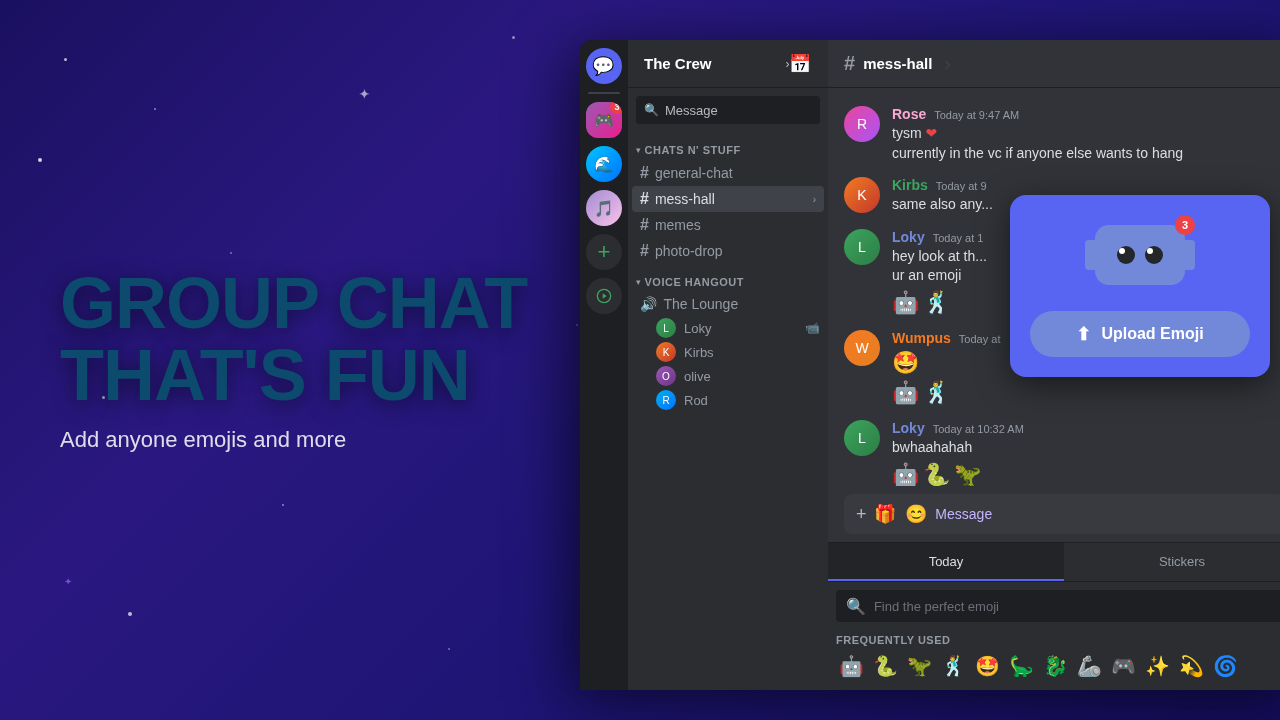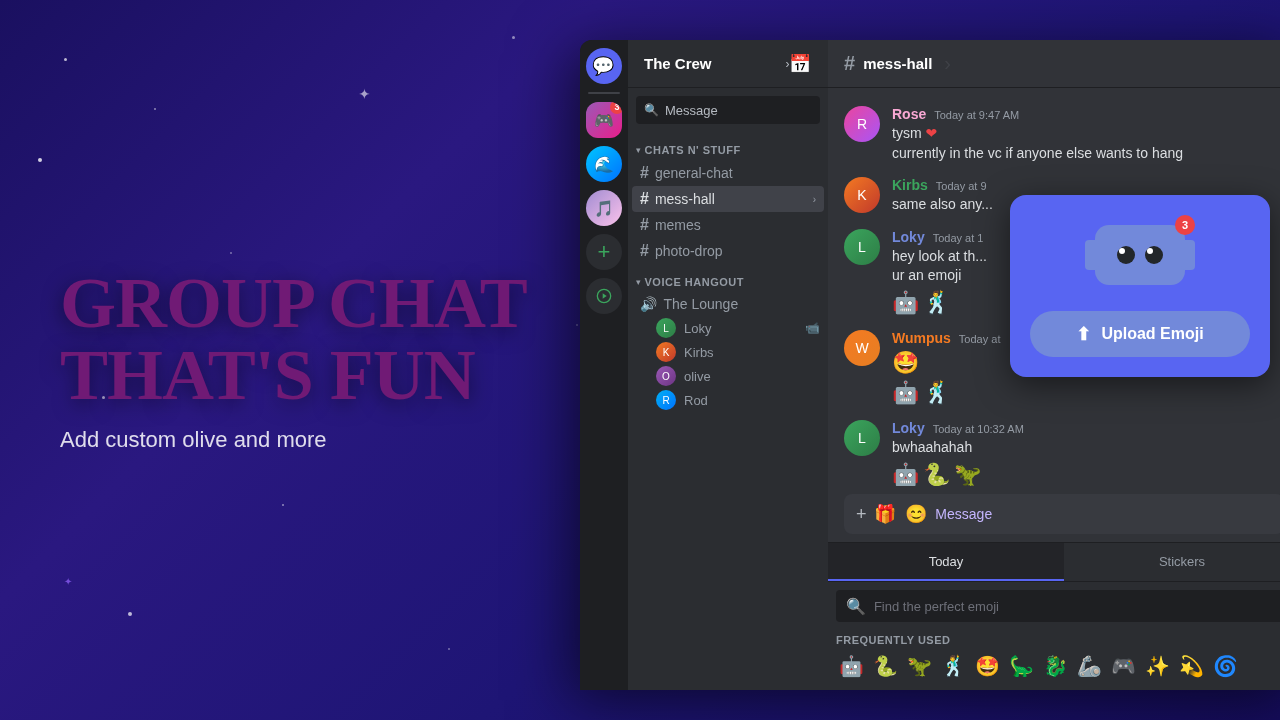--- a/index.html
+++ b/index.html
@@ -28,25 +28,25 @@
     .hero-text {
       position: absolute;
       left: 60px;
       top: 50%;
       transform: translateY(-50%);
       width: 480px;
     }
     .hero-title {
       font-size: 72px;
       font-weight: 900;
-      color: #701a75;
+      color: #0c4a6e;
       text-transform: uppercase;
       line-height: 1.0;
       letter-spacing: -1px;
-      font-family: Liberation Serif, serif;
+      font-family: Liberation Sans, sans-serif;
       text-shadow: 0 4px 20px rgba(0,0,0,0.5);
     }
     .hero-subtitle {
       font-size: 22px;
       color: rgba(255,255,255,0.85);
       margin-top: 16px;
       font-weight: 400;
     }
 
     
@@ -620,21 +620,21 @@
   <div class="sparkle" style="top:30%;left:52%;font-size:8px">✦</div>
   <div class="sparkle" style="top:80%;left:5%;font-size:10px;color:rgba(150,100,255,0.7)">✦</div>
   <div class="sparkle" style="top:20%;left:60%;font-size:6px">✦</div>
 </div>
 
 <div class="hero-text">
   <h1 class="hero-title">
     <span>GROUP CHAT</span><br>
     <span>THAT'S FUN</span>
   </h1>
-  <p class="hero-subtitle">Add custom olive and more</p>
+  <p class="hero-subtitle">Add anyone emojis and more</p>
 </div>
 
 <div class="app-window">
 
   <div class="app-body">
     <div class="server-sidebar">
 
       <div class="server-icon av-purple" style="background:#5865f2;">
         <span style="font-size:18px;">💬</span>
       </div>

